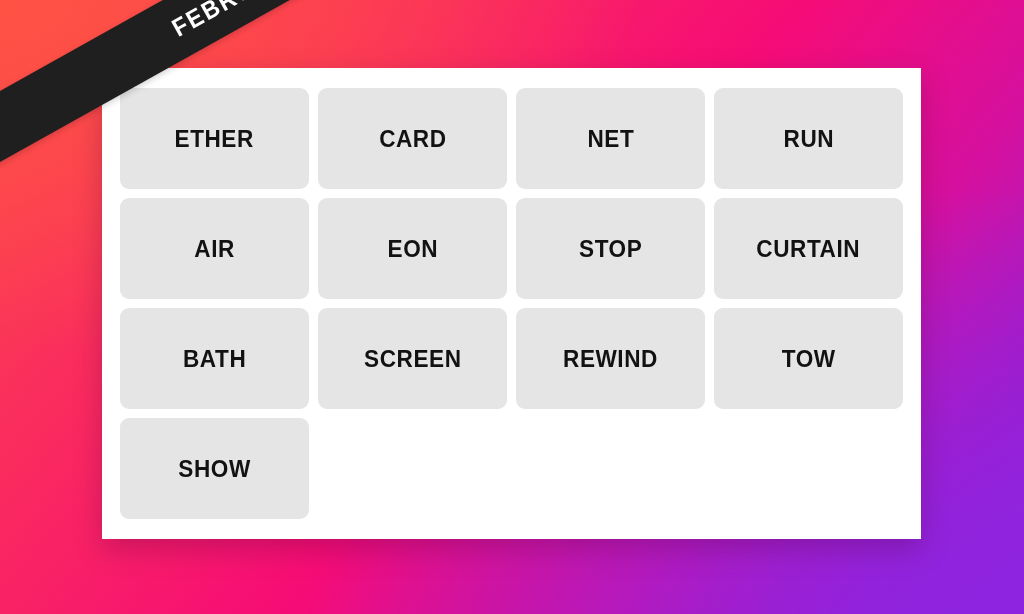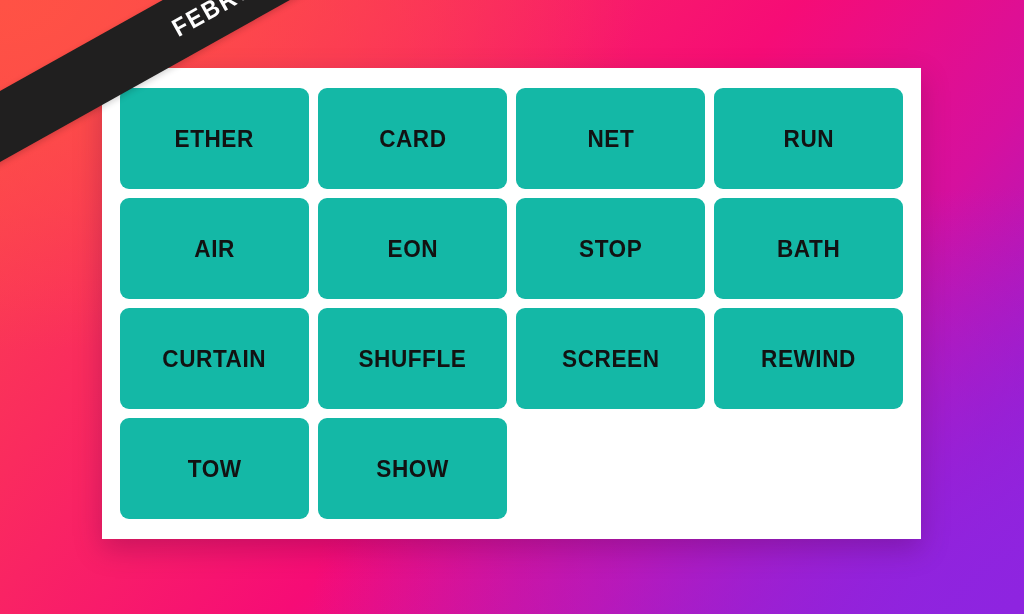--- a/index.html
+++ b/index.html
@@ -85,21 +85,21 @@
     top: 20px;
     width: 783px;
     height: 431px;
     display: grid;
     grid-template-columns: repeat(4, 1fr);
     grid-template-rows: repeat(4, 1fr);
     column-gap: 9px;
     row-gap: 9px;
   }
   .tile {
-    background: #14b8a6;
+    background: #e5e5e5;
     border-radius: 9px;
     display: flex;
     align-items: center;
     justify-content: center;
     box-sizing: border-box;
     padding: 2px 14px;
     user-select: none;
   }
   .tile-label {
     font-family: "Liberation Sans Narrow", "Liberation Sans", sans-serif;
@@ -138,27 +138,24 @@
         <span class="tile-label">AIR</span>
       </div>
       <div class="tile">
         <span class="tile-label">EON</span>
       </div>
 
       <div class="tile">
         <span class="tile-label">STOP</span>
       </div>
       <div class="tile">
-        <span class="tile-label">BATH</span>
-      </div>
-      <div class="tile">
         <span class="tile-label">CURTAIN</span>
       </div>
       <div class="tile">
-        <span class="tile-label">SHUFFLE</span>
+        <span class="tile-label">BATH</span>
       </div>
 
       <div class="tile">
         <span class="tile-label">SCREEN</span>
       </div>
       <div class="tile">
         <span class="tile-label">REWIND</span>
       </div>
       <div class="tile">
         <span class="tile-label">TOW</span>

